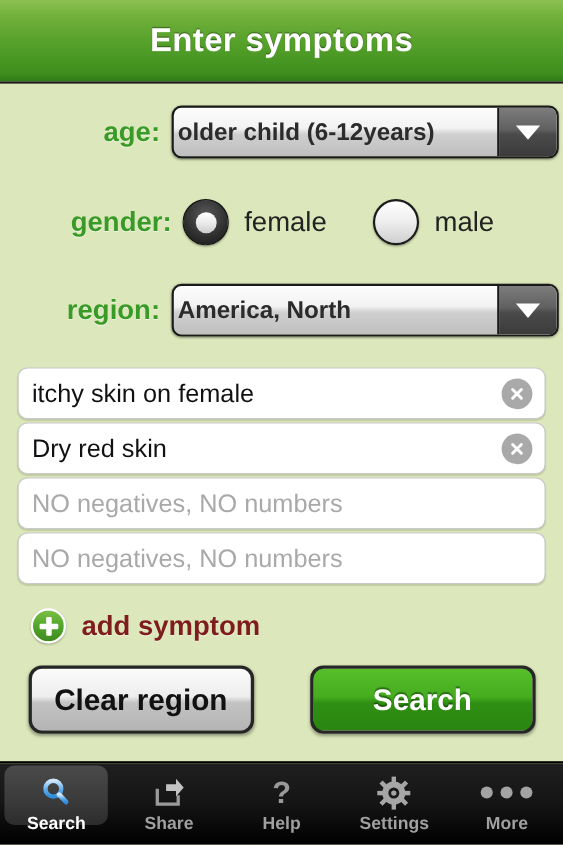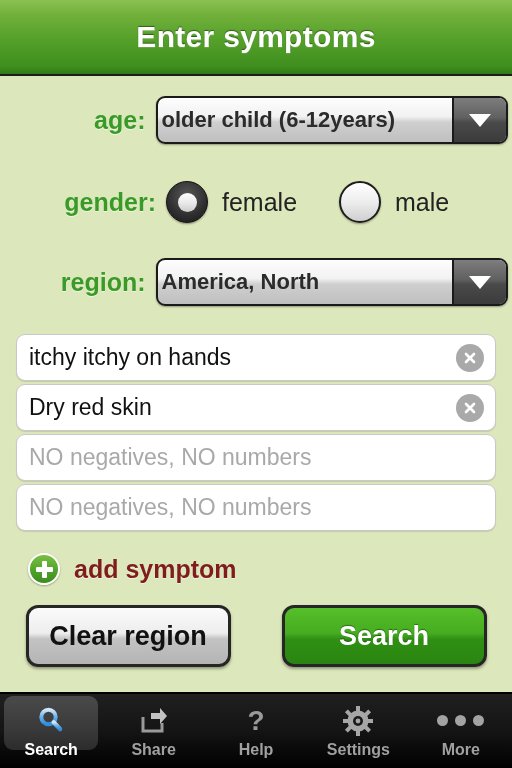--- a/index.html
+++ b/index.html
@@ -334,21 +334,21 @@
     <div class="select-value">America, North</div>
     <div class="select-arrow-btn">
       <div class="arrow-down"></div>
     </div>
   </div>
 </div>
 
 <div class="symptoms">
 
   <div class="symptom-row">
-    <div class="symptom-text">itchy itchy on hands</div>
+    <div class="symptom-text">itchy skin on female</div>
     <div class="clear-btn">
       <svg width="16" height="16" viewBox="0 0 16 16">
         <path d="M4 4 L12 12 M12 4 L4 12" stroke="#ffffff" stroke-width="2.6" stroke-linecap="round"></path>
       </svg>
     </div>
   </div>
 
   <div class="symptom-row">
     <div class="symptom-text">Dry red skin</div>
     <div class="clear-btn">

